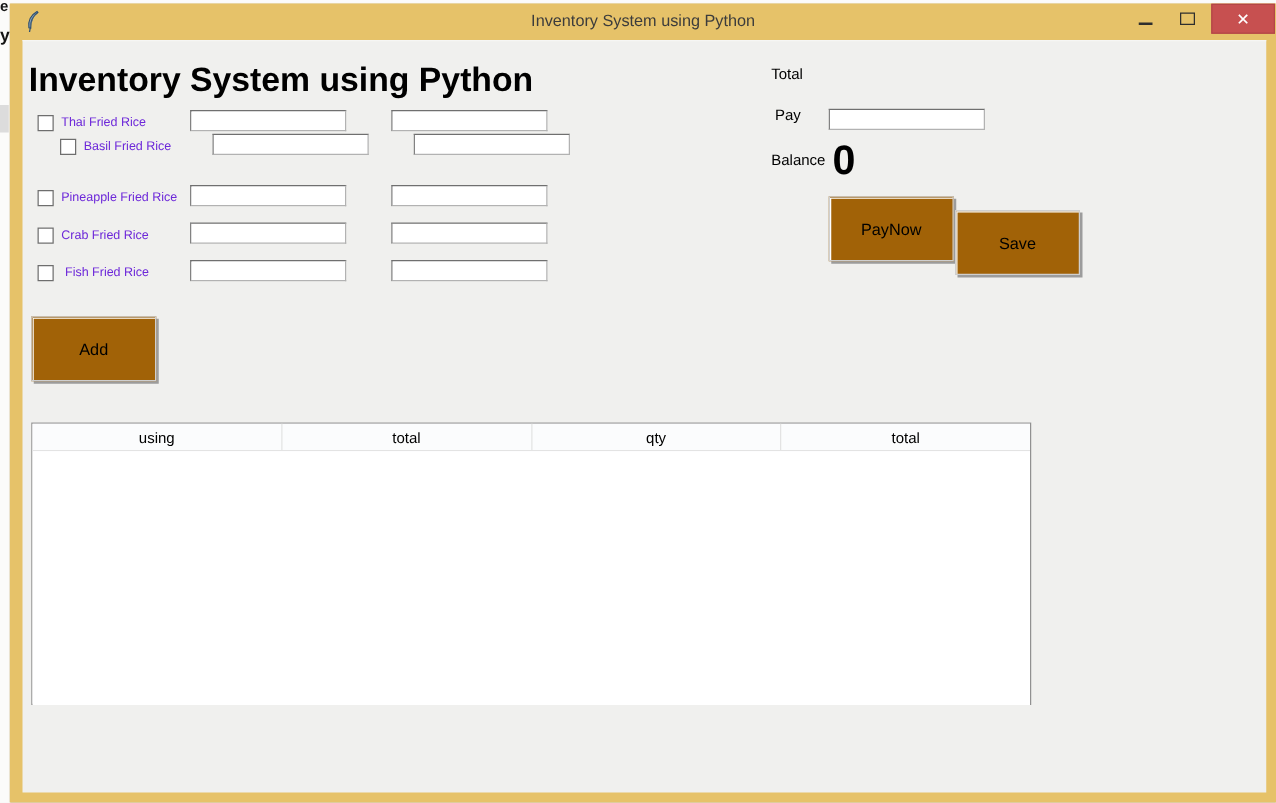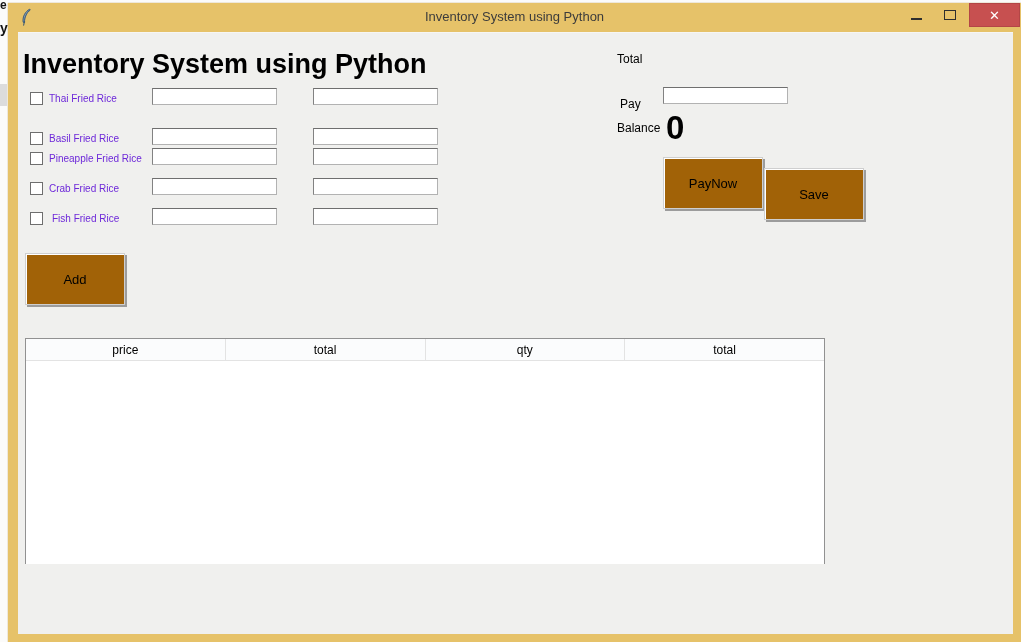--- a/index.html
+++ b/index.html
@@ -55,21 +55,21 @@
     background: #f0f0ee;
     border-top: 1px solid #f6f6f4;
   }
   .heading {
     position: absolute; left: 5px; top: 16px;
     font-size: 27px; font-weight: bold; color: #000000;
     letter-spacing: 0px;
   }
 
   .item-row { position: absolute; left: 0; width: 620px; height: 30px; }
-  .row-0 { top: 55px; } .row-1 { top: 95px; } .row-2 { top: 115px; }
+  .row-0 { top: 55px; } .row-1 { top: 74px; margin-left: 18px; } .row-2 { top: 115px; }
   .row-3 { top: 145px; } .row-4 { top: 175px; }
 
   .checkbox {
     position: absolute; left: 12px; top: 4px; width: 13px; height: 13px;
     background: #ffffff; border: 1px solid #6e6e6e; cursor: default;
   }
   .chk-label {
     position: absolute; left: 31px; top: 5px;
     font-size: 10px; color: #6d28d9; white-space: nowrap;
   }
@@ -80,21 +80,21 @@
     border-top-color: #6f6f6f; border-left-color: #828282;
     font-size: 12px; padding: 0 3px; outline: none;
     font-family: "Liberation Sans", sans-serif;
   }
   .entry.col1 { left: 134px; }
   .entry.col2 { left: 295px; }
 
   
   .lbl { position: absolute; font-size: 12px; color: #000000; white-space: nowrap; }
   .lbl-total   { left: 599px; top: 19px; }
-  .lbl-pay     { left: 602px; top: 64px; }
+  .lbl-pay     { left: 602px; top: 52px; }
   .lbl-balance { left: 599px; top: 88px; }
   .entry-pay { left: 645px; top: 54px; position: absolute; width: 125px; height: 17px;
     background: #fff; border: 1px solid #b2b2b2; border-top-color: #6f6f6f;
     border-left-color: #828282; font-size: 12px; padding: 0 3px; outline: none;
     font-family: "Liberation Sans", sans-serif; }
   .balance-value {
     position: absolute; left: 648px; top: 76px;
     font-size: 33px; font-weight: bold; color: #000000;
   }
 
@@ -200,21 +200,21 @@
       <input class="entry-pay" value="" style="">
       <span class="lbl lbl-balance">Balance</span>
       <span class="balance-value">0</span>
 
       <button class="push-btn btn-paynow">PayNow</button>
       <button class="push-btn btn-save">Save</button>
       <button class="push-btn btn-add">Add</button>
 
       <div class="tree">
         <div class="tree-head">
-          <div class="tree-col">price</div>
+          <div class="tree-col">using</div>
           <div class="tree-col">total</div>
           <div class="tree-col">qty</div>
           <div class="tree-col">total</div>
         </div>
         <div class="tree-body"></div>
       </div>
 
     </div>
   </div>
 </div>

